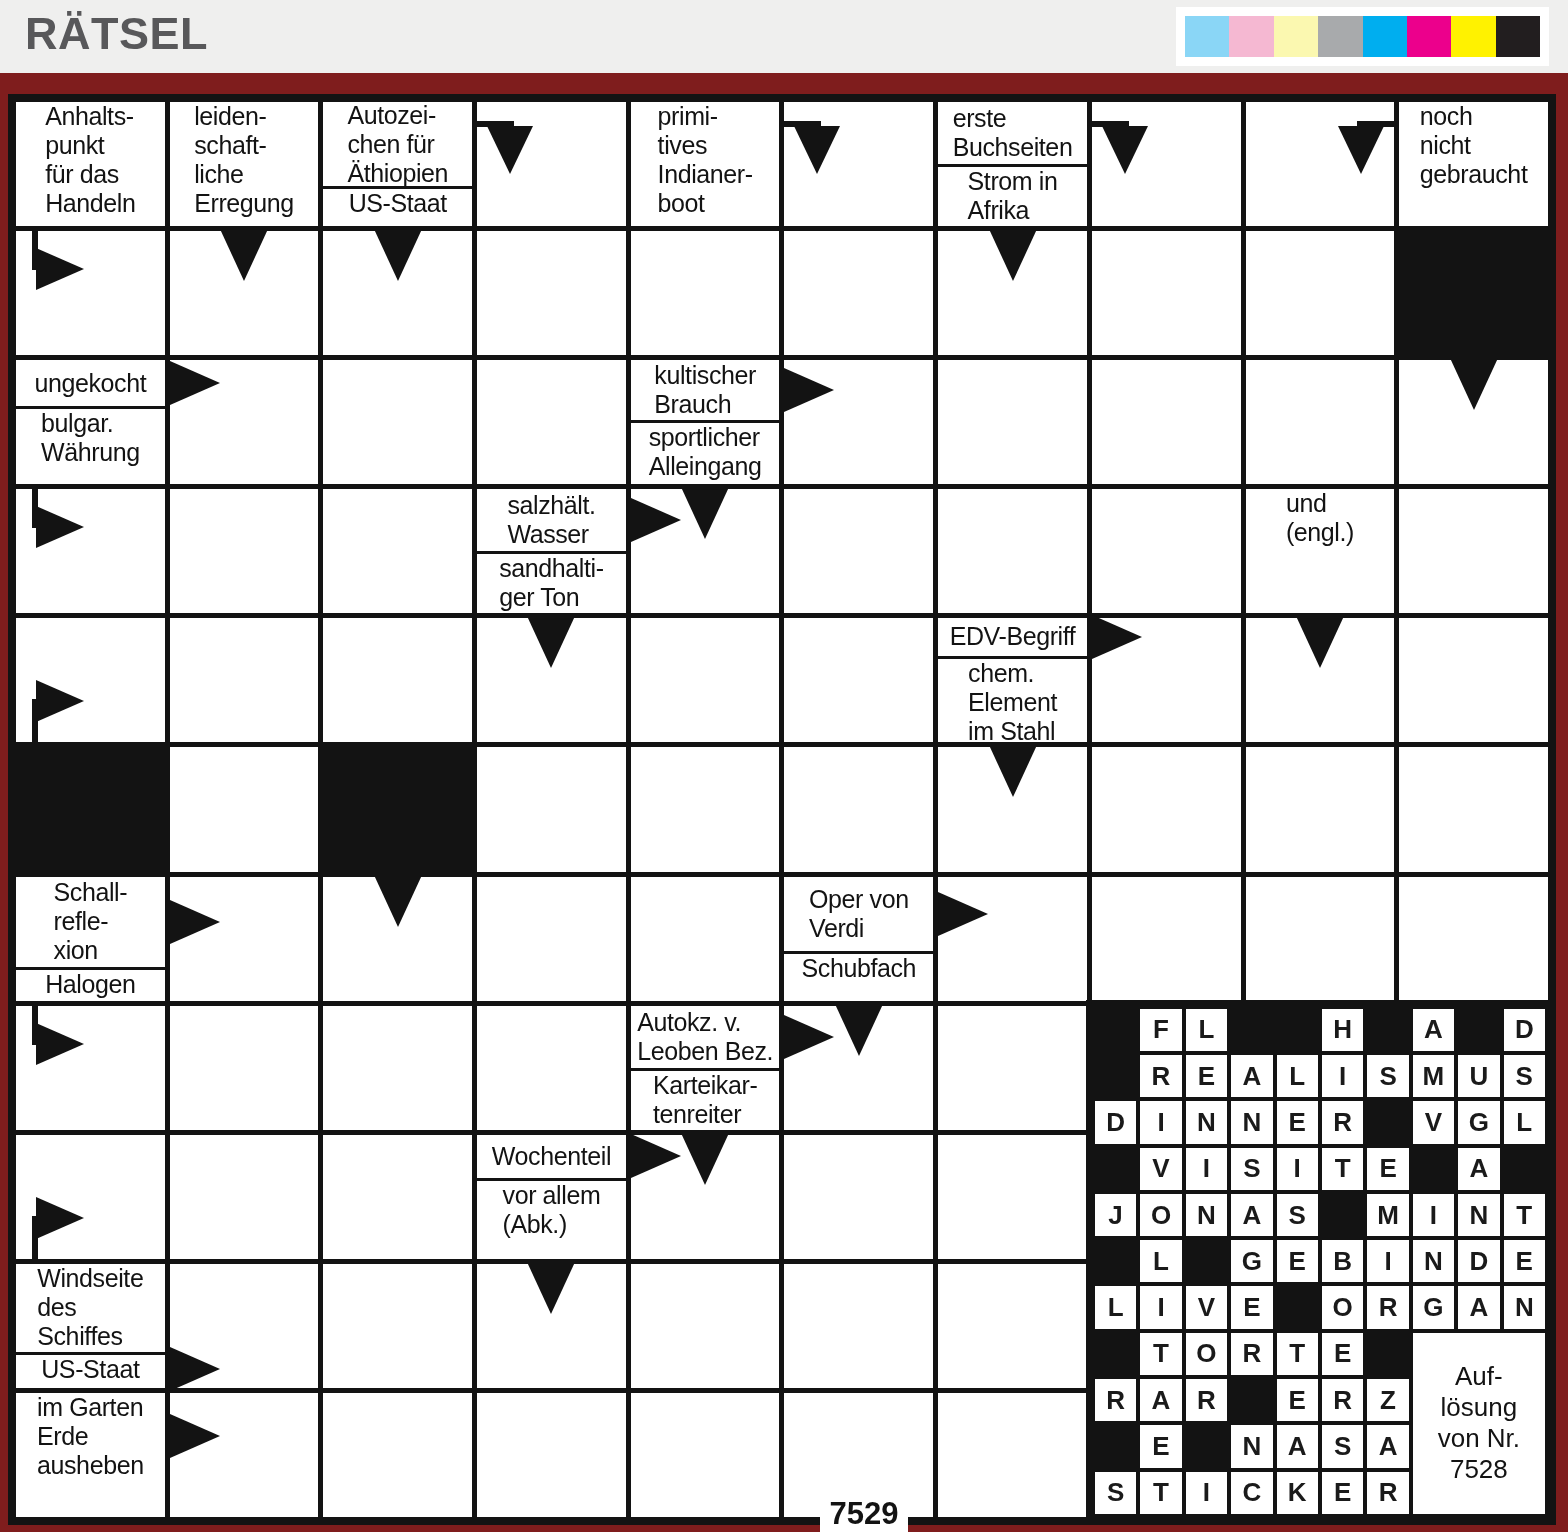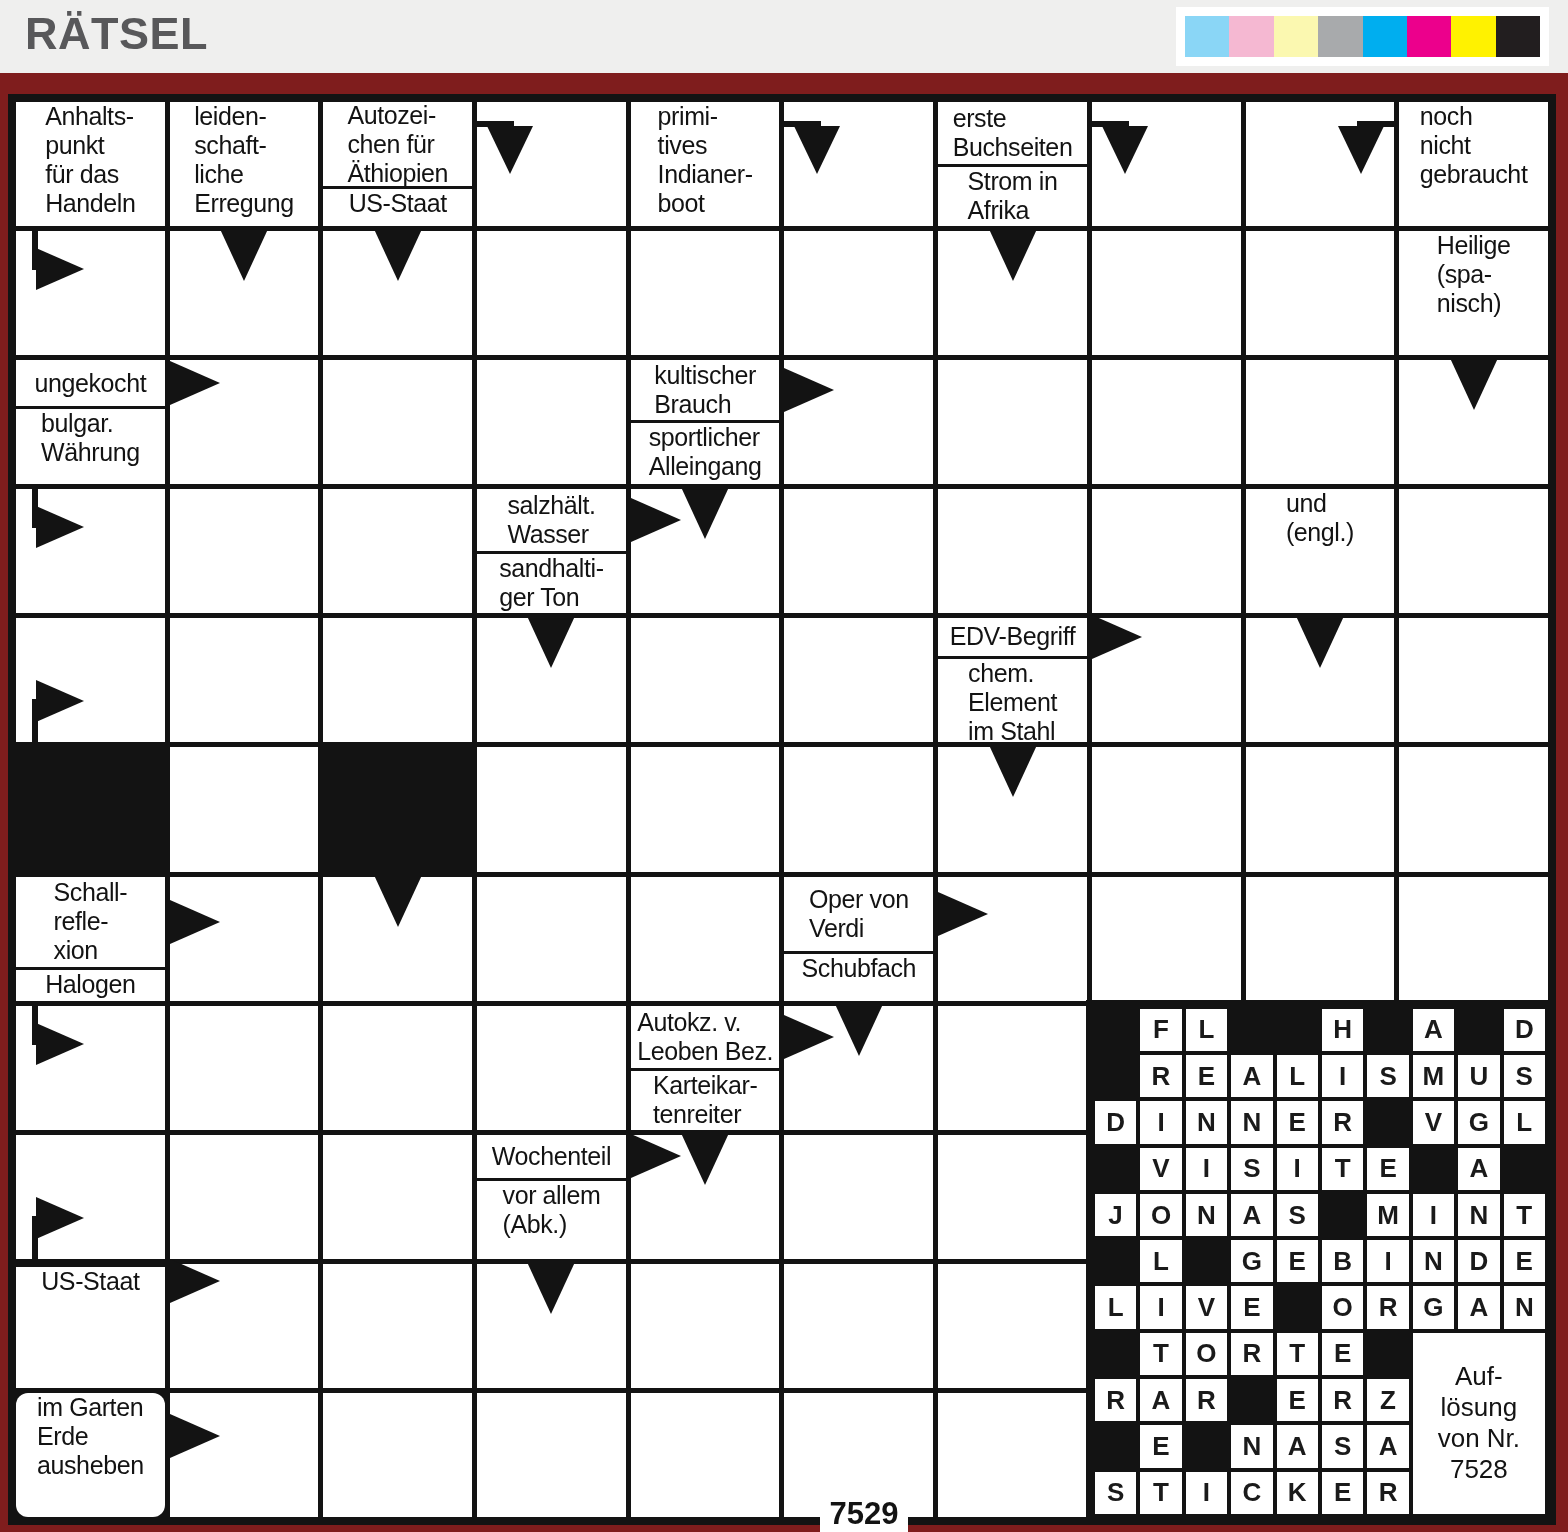--- a/index.html
+++ b/index.html
@@ -144,27 +144,20 @@
         <div class="arr-down"></div>
       </div>
       <div class="cell" style="grid-area: 2 / 4;"></div>
       <div class="cell" style="grid-area: 2 / 5;"></div>
       <div class="cell" style="grid-area: 2 / 6;"></div>
       <div class="cell" style="grid-area: 2 / 7;">
         <div class="arr-down"></div>
       </div>
       <div class="cell" style="grid-area: 2 / 8;"></div>
       <div class="cell" style="grid-area: 2 / 9;"></div>
-      <div class="cell" style="grid-area: 2 / 10;">
-        <div class="sec" style="flex: 1 1 0%;">
-          <span class="txt">Heilige
-(spa-
-nisch)</span>
-        </div>
-      </div>
       <div class="cell" style="grid-area: 3 / 1;">
         <div class="sec" style="height: 37%;">
           <span class="txt">ungekocht</span>
           <div class="arr-right"></div>
         </div>
         <div class="sec split" style="flex: 1 1 0%;">
           <span class="txt">bulgar.
 Währung</span>
         </div>
       </div>
@@ -330,37 +323,42 @@
       </div>
       <div class="cell" style="grid-area: 9 / 5;">
         <div class="arr-down"></div>
       </div>
       <div class="cell" style="grid-area: 9 / 6;"></div>
       <div class="cell" style="grid-area: 9 / 7;"></div>
       <div class="cell" style="grid-area: 9 / 8;"></div>
       <div class="cell" style="grid-area: 9 / 9;"></div>
       <div class="cell" style="grid-area: 9 / 10;"></div>
       <div class="cell" style="grid-area: 10 / 1;">
+        <div class="sec" style="height: 71%;">
+          <span class="txt">Windseite
+des
+Schiffes</span>
+        </div>
         <div class="sec split" style="flex: 1 1 0%;">
           <span class="txt">US-Staat</span>
           <div class="arr-right"></div>
         </div>
       </div>
       <div class="cell" style="grid-area: 10 / 2;"></div>
       <div class="cell" style="grid-area: 10 / 3;"></div>
       <div class="cell" style="grid-area: 10 / 4;">
         <div class="arr-down"></div>
       </div>
       <div class="cell" style="grid-area: 10 / 5;"></div>
       <div class="cell" style="grid-area: 10 / 6;"></div>
       <div class="cell" style="grid-area: 10 / 7;"></div>
       <div class="cell" style="grid-area: 10 / 8;"></div>
       <div class="cell" style="grid-area: 10 / 9;"></div>
       <div class="cell" style="grid-area: 10 / 10;"></div>
-      <div class="cell" style="grid-area: 11 / 1; border-radius: 12px;">
+      <div class="cell" style="grid-area: 11 / 1;">
         <div class="sec" style="flex: 1 1 0%;">
           <span class="txt">im Garten
 Erde
 ausheben</span>
           <div class="arr-right"></div>
         </div>
       </div>
       <div class="cell" style="grid-area: 11 / 2;"></div>
       <div class="cell" style="grid-area: 11 / 3;"></div>
       <div class="cell" style="grid-area: 11 / 4;"></div>

